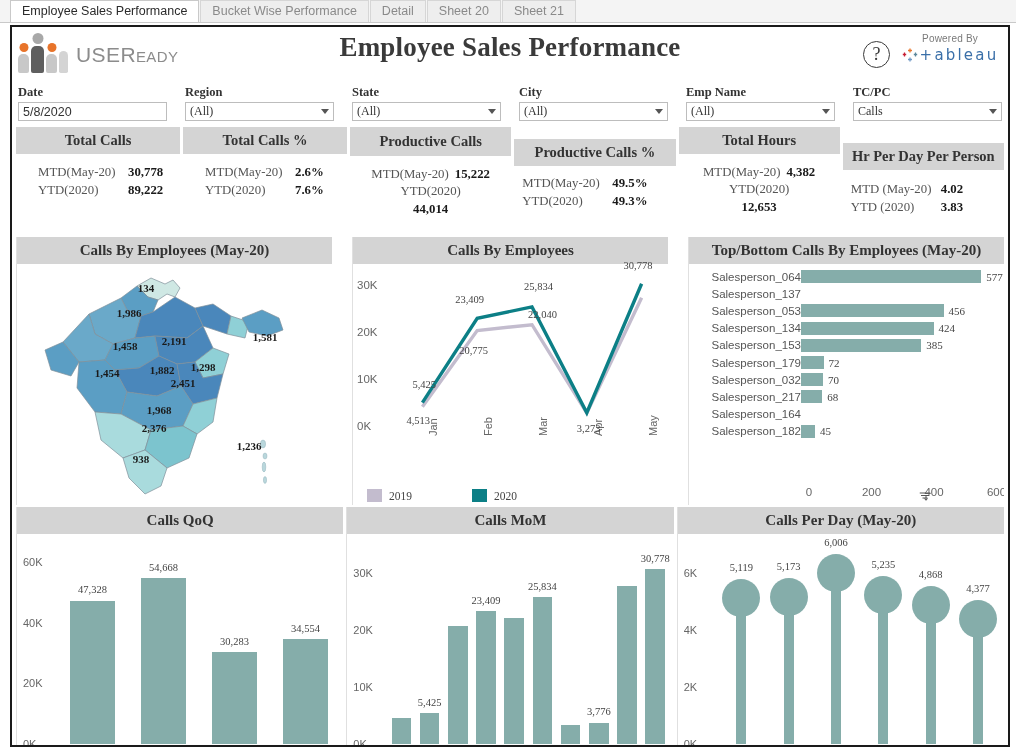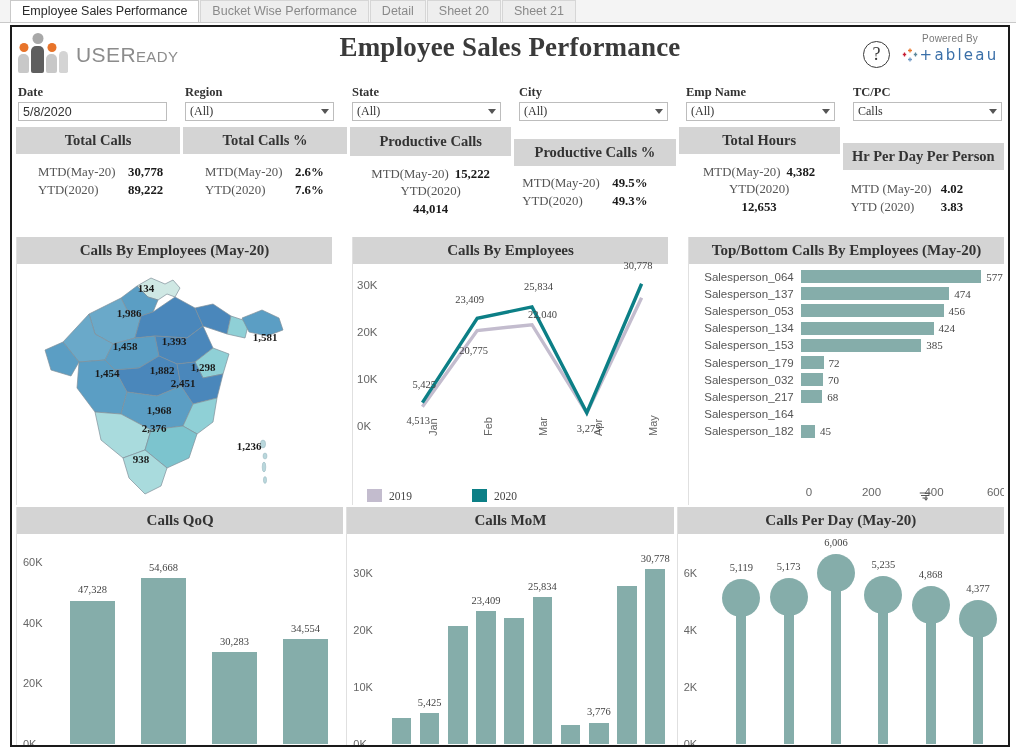--- a/index.html
+++ b/index.html
@@ -153,21 +153,21 @@
   .xlbl-rot { position: absolute; font-size: 11px; color: #666;
               transform: rotate(-90deg); transform-origin: left top; white-space: nowrap; }
   .legend { position: absolute; bottom: 2px; left: 14px; display: flex; gap: 60px; align-items: center; }
   .legend-item { display: flex; align-items: flex-end; gap: 7px; font-size: 11.5px; color: #444;
                  font-family: "Liberation Serif", serif; }
   .swatch { width: 15px; height: 13px; }
 
   
   .hbars { position: absolute; top: 4px; left: 0; right: 0; }
   .hbar-row { display: flex; align-items: center; height: 17.2px; }
-  .hbar-name { width: 112px; text-align: center; padding-left: 8px; font-size: 11.5px; color: #555; }
+  .hbar-name { width: 112px; text-align: right; padding-left: 8px; font-size: 11.5px; color: #555; }
   .hbar-track { position: relative; flex: 1; height: 100%; display: flex; align-items: center; }
   .hbar { height: 13px; background: #85adaa; }
   .hbar-val { font-size: 11px; color: #444; margin-left: 5px; white-space: nowrap;
               font-family: "Liberation Serif", serif; }
   .hbar-axis { position: absolute; left: 120px; right: 4px; bottom: 2px; height: 16px; }
   .hbar-tick { position: absolute; font-size: 11.5px; color: #666; transform: translateX(-50%); }
   .sort-icon { position: absolute; transform: translateX(-50%); }
 
   
   .vchart { position: absolute; inset: 0; }
@@ -389,21 +389,21 @@
               <g fill="#b9d7dc" stroke="#98b7be" stroke-width="0.5">
                 <ellipse cx="246" cy="180" rx="2.6" ry="4"></ellipse>
                 <ellipse cx="248" cy="192" rx="2" ry="3"></ellipse>
                 <ellipse cx="247" cy="203" rx="1.8" ry="5"></ellipse>
                 <ellipse cx="248" cy="216" rx="1.6" ry="3.4"></ellipse>
               </g>
             </svg>
           <div class="map-lbl" style="left: 129px; top: 24px;">134</div>
               <div class="map-lbl" style="left: 112px; top: 49px;">1,986</div>
               <div class="map-lbl" style="left: 108px; top: 82px;">1,458</div>
-              <div class="map-lbl" style="left: 157px; top: 77px;">1,393</div>
+              <div class="map-lbl" style="left: 157px; top: 77px;">2,191</div>
               <div class="map-lbl" style="left: 248px; top: 73px;">1,581</div>
               <div class="map-lbl" style="left: 90px; top: 109px;">1,454</div>
               <div class="map-lbl" style="left: 145px; top: 106px;">1,882</div>
               <div class="map-lbl" style="left: 186px; top: 103px;">1,298</div>
               <div class="map-lbl" style="left: 166px; top: 119px;">2,451</div>
               <div class="map-lbl" style="left: 142px; top: 146px;">1,968</div>
               <div class="map-lbl" style="left: 137px; top: 164px;">2,376</div>
               <div class="map-lbl" style="left: 124px; top: 195px;">938</div>
               <div class="map-lbl" style="left: 232px; top: 182px;">1,236</div>
             </div>
@@ -453,24 +453,20 @@
             <div class="hbars">
               <div class="hbar-row">
                 <div class="hbar-name">Salesperson_064</div>
                 <div class="hbar-track">
                   <div class="hbar" style="width: 180.312px; background: rgb(133, 173, 170);"></div>
                   <div class="hbar-val">577</div>
                 </div>
               </div>
               <div class="hbar-row">
                 <div class="hbar-name">Salesperson_137</div>
-                <div class="hbar-track">
-                  <div class="hbar" style="width: 148.125px; background: rgb(133, 173, 170);"></div>
-                  <div class="hbar-val">474</div>
-                </div>
               </div>
               <div class="hbar-row">
                 <div class="hbar-name">Salesperson_053</div>
                 <div class="hbar-track">
                   <div class="hbar" style="width: 142.5px; background: rgb(133, 173, 170);"></div>
                   <div class="hbar-val">456</div>
                 </div>
               </div>
               <div class="hbar-row">
                 <div class="hbar-name">Salesperson_134</div>

